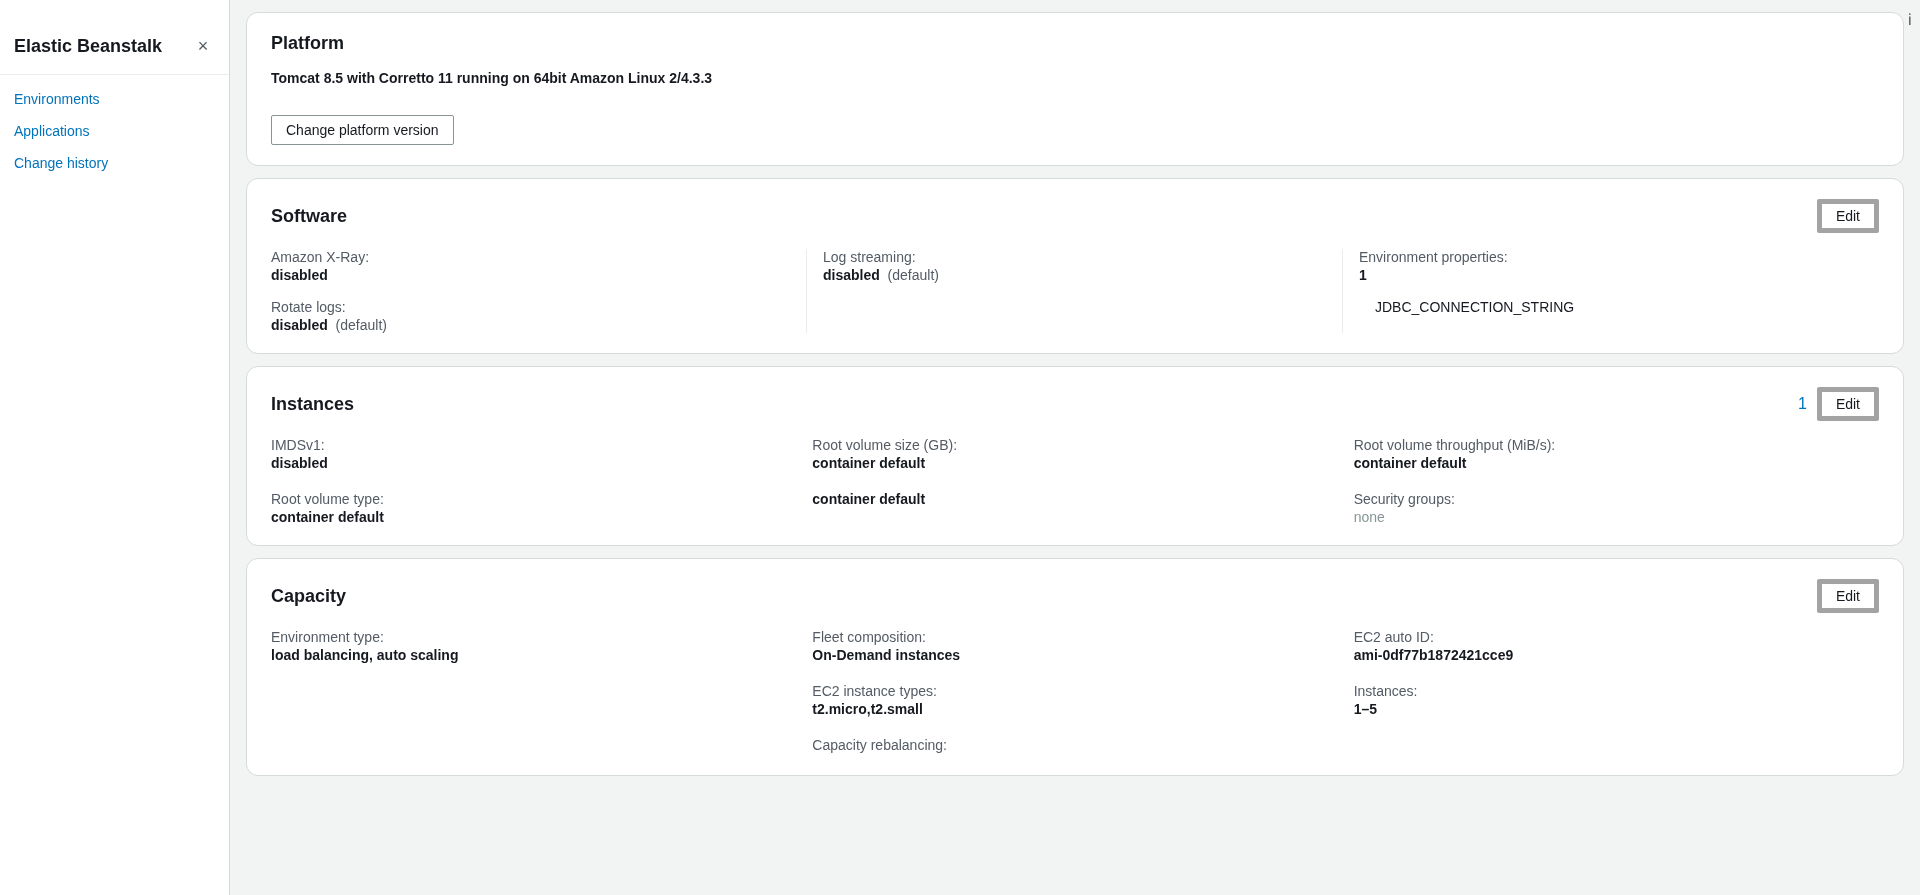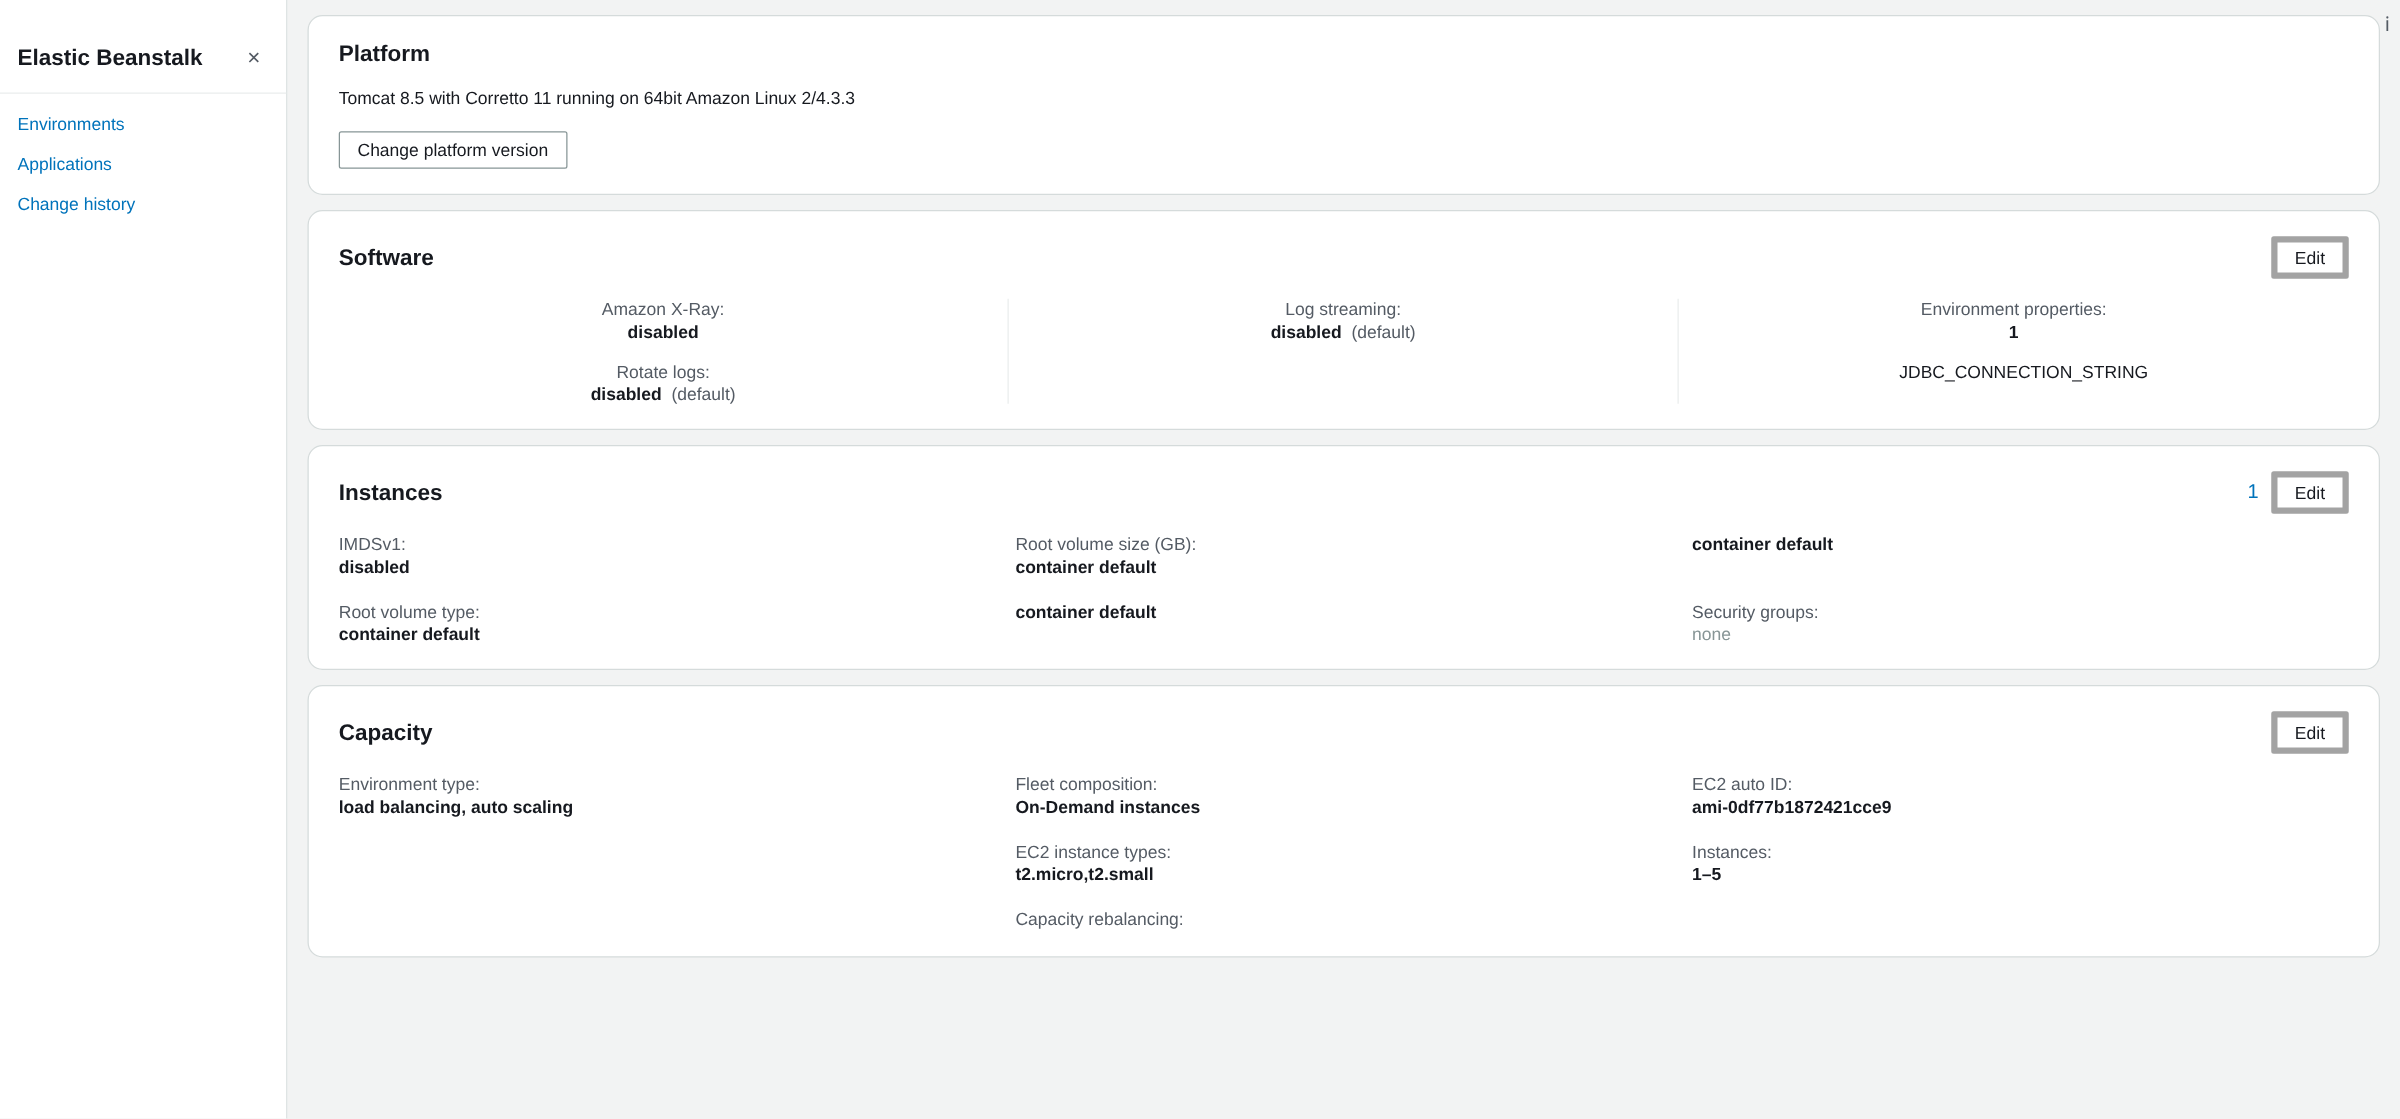--- a/index.html
+++ b/index.html
@@ -122,24 +122,24 @@
       border-radius: 2px;
       color: #16191f;
       padding: 6px 14px;
       font-size: 14px;
       cursor: pointer;
       margin-top: 12px;
     }
 
     
     .platform-version {
-      font-weight: 400;
-      font-size: 14px;
-      color: #16191f;
-      margin-bottom: 7px;
+      font-weight: 700;
+      font-size: 14px;
+      color: #16191f;
+      margin-bottom: 17px;
     }
 
     
     .props-grid {
       display: grid;
       grid-template-columns: 1fr 1fr 1fr;
       gap: 20px 16px;
       margin-top: 8px;
     }
 
@@ -165,21 +165,20 @@
 
     
     .software-grid {
       display: grid;
       grid-template-columns: 1fr 1fr 1fr;
       gap: 0;
     }
     .software-col {
       padding: 0 16px;
       border-right: 1px solid #eaeded;
-      text-align: center;
     }
     .software-col:first-child {
       padding-left: 0;
     }
     .software-col:last-child {
       border-right: none;
     }
 
     
     .info-icon-corner {
@@ -269,20 +268,21 @@
     <div class="props-grid">
       <div class="prop-item">
         <div class="prop-label">IMDSv1:</div>
         <div class="prop-value">disabled</div>
       </div>
       <div class="prop-item">
         <div class="prop-label">Root volume size (GB):</div>
         <div class="prop-value">container default</div>
       </div>
       <div class="prop-item">
+        <div class="prop-label">Root volume throughput (MiB/s):</div>
         <div class="prop-value">container default</div>
       </div>
       <div class="prop-item">
         <div class="prop-label">Root volume type:</div>
         <div class="prop-value">container default</div>
       </div>
       <div class="prop-item">
         <div class="prop-value">container default</div>
       </div>
       <div class="prop-item">

